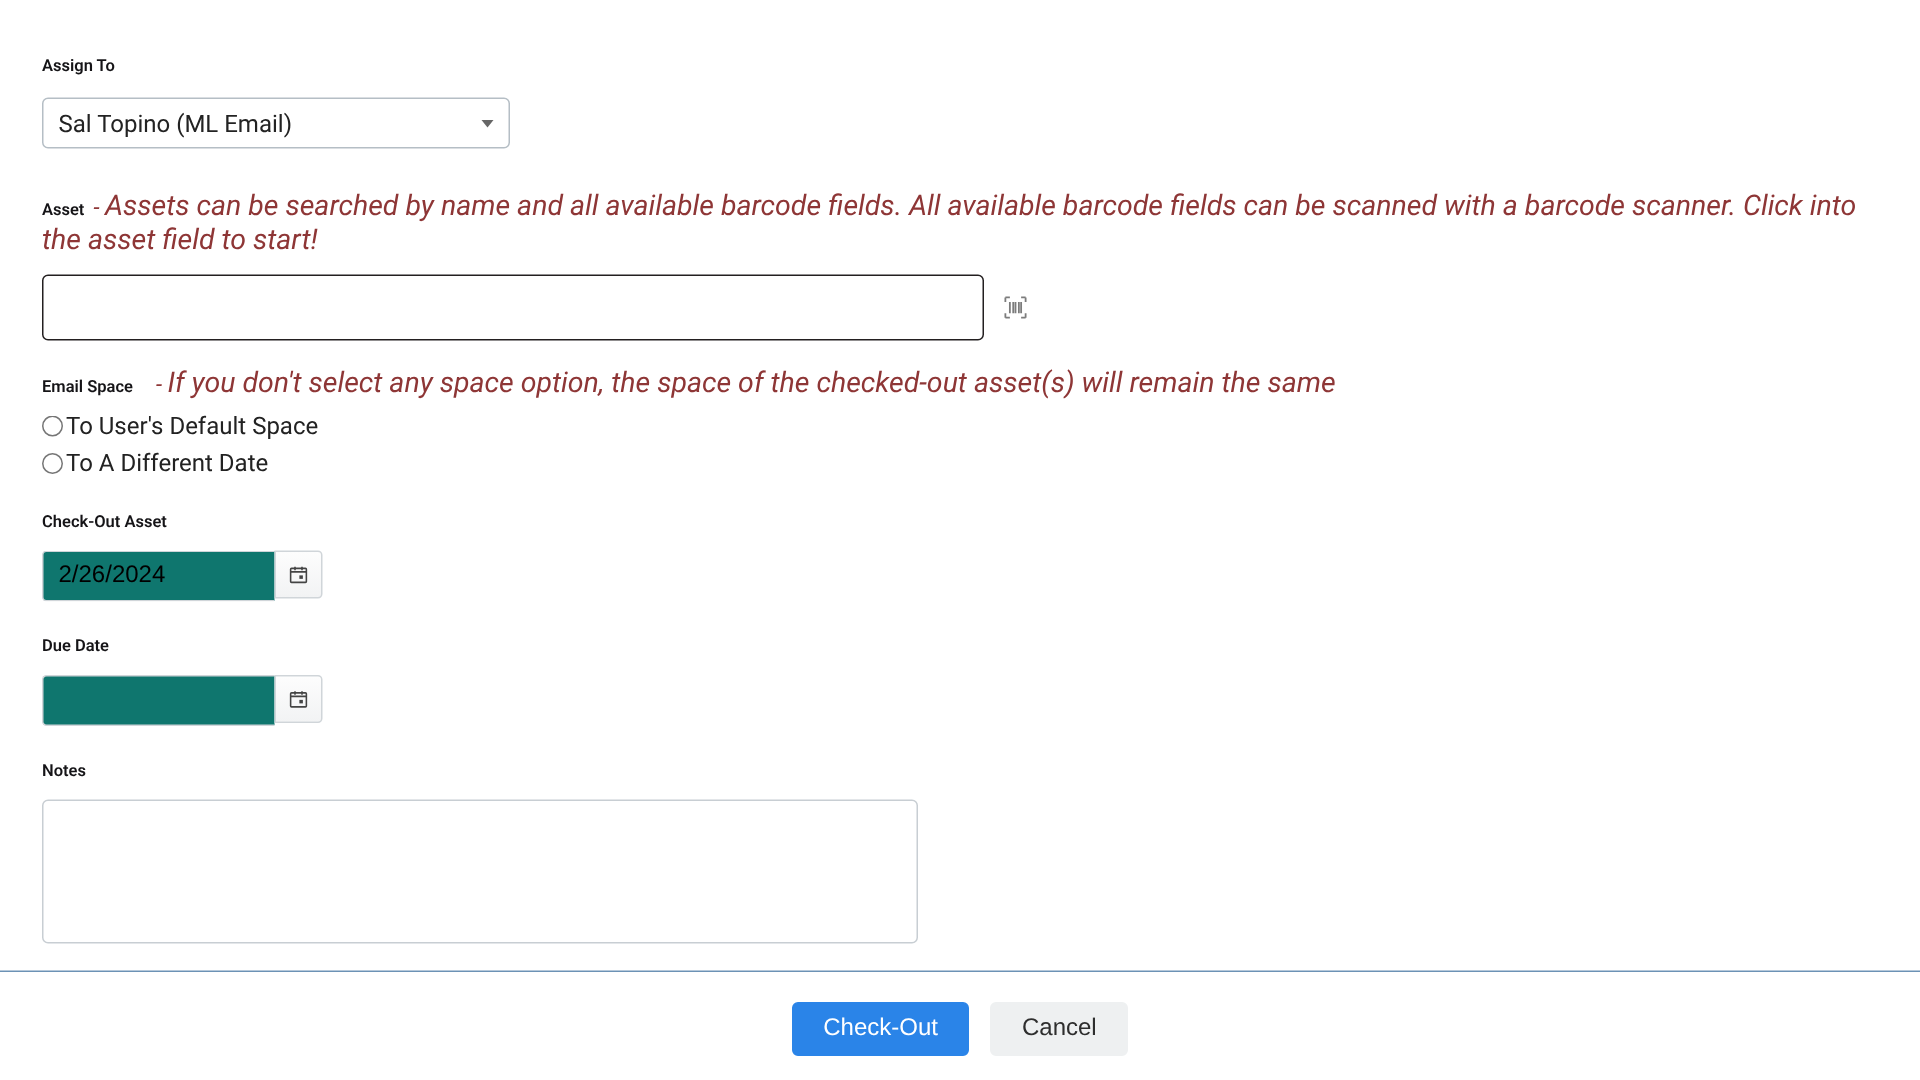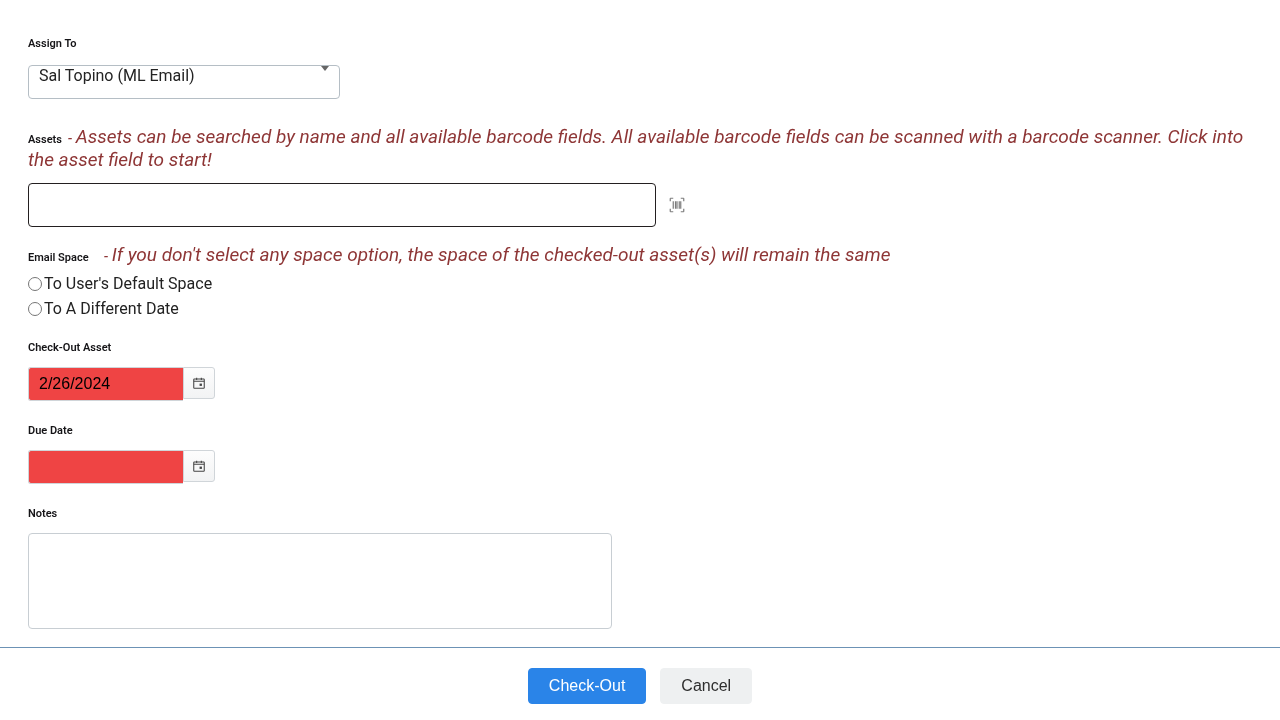--- a/index.html
+++ b/index.html
@@ -36,21 +36,21 @@
   }
   
   .assign-select {
     margin-top: 14px;
     width: 312px;
     height: 34px;
     border: 1px solid #b5bec5;
     border-radius: 4px;
     padding: 0 10px;
     display: flex;
-    align-items: flex-start;
+    align-items: center;
     justify-content: space-between;
     cursor: pointer;
     background: #fff;
   }
   .assign-select .value {
     font-size: 16px;
     color: #232323;
   }
   .caret-down {
     width: 0; height: 0;
@@ -106,21 +106,21 @@
     width: 188px;
   }
   .date-input {
     width: 155px;
     height: 32px;
     border: 1px solid #d0d5d9;
     border-right: none;
     border-radius: 3px 0 0 3px;
     padding: 16px 10px;
     font-size: 16px;
-    background: #ef4444;
+    background: #0f766e;
     outline: none;
   }
   .date-btn {
     width: 32px;
     height: 32px;
     border: 1px solid #d0d5d9;
     background: linear-gradient(#fdfdfd,#f2f3f4);
     border-radius: 0 3px 3px 0;
     display: flex;
     align-items: center;
@@ -184,21 +184,21 @@
 
   <div class="field">
     <div class="label">Assign To</div>
     <div class="assign-select">
       <span class="value">Sal Topino (ML Email)</span>
       <span class="caret-down"></span>
     </div>
   </div>
 
   <div class="field field-asset">
-    <span class="label">Assets</span>
+    <span class="label">Asset</span>
     <span class="hint-dash">- </span><span class="hint">Assets can be searched by name and all available barcode fields. All available barcode fields can be scanned with a barcode scanner. Click into the asset field to start!</span>
     <div class="asset-row">
       <input class="asset-input" type="text" value="" style="">
       <span class="barcode-icon">
         <svg viewBox="0 0 24 24" width="18" height="18" fill="none" stroke="#7c7c7c" stroke-width="1.6">
           <path d="M3 3h4M3 3v4M21 3h-4M21 3v4M3 21h4M3 21v-4M21 21h-4M21 21v-4"></path>
           <path d="M7 7v10M10 7v10M12 7v10M15 7v10M17 7v10"></path>
         </svg>
       </span>
     </div>

